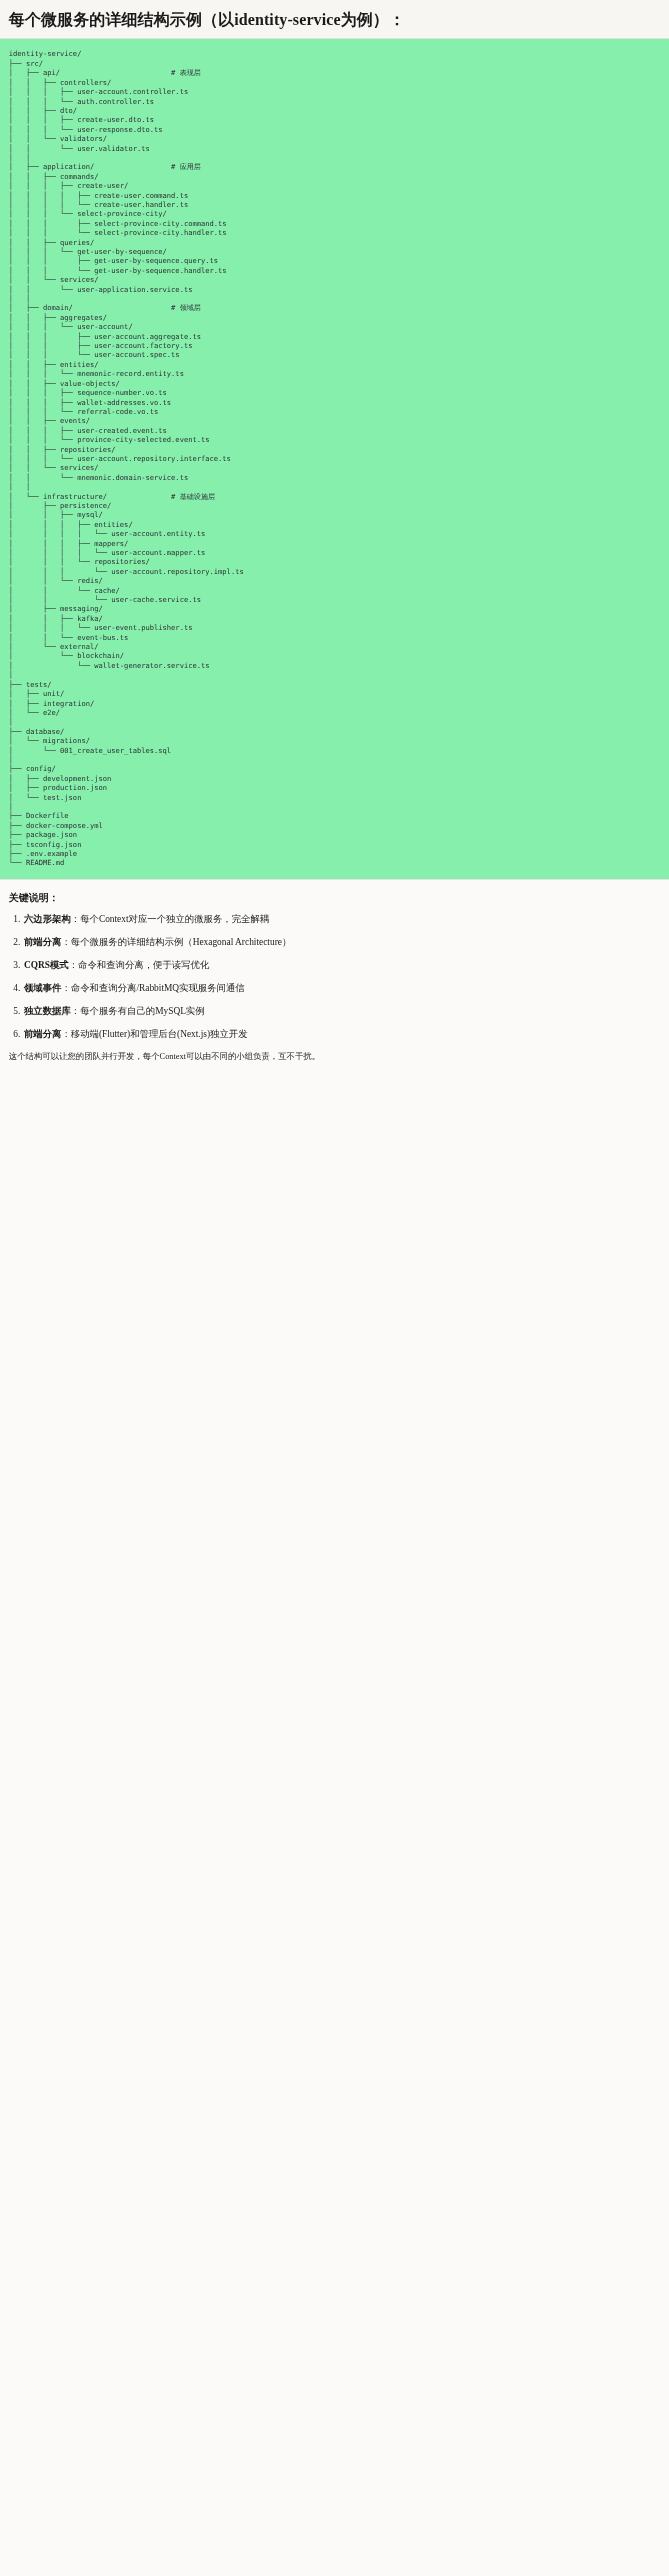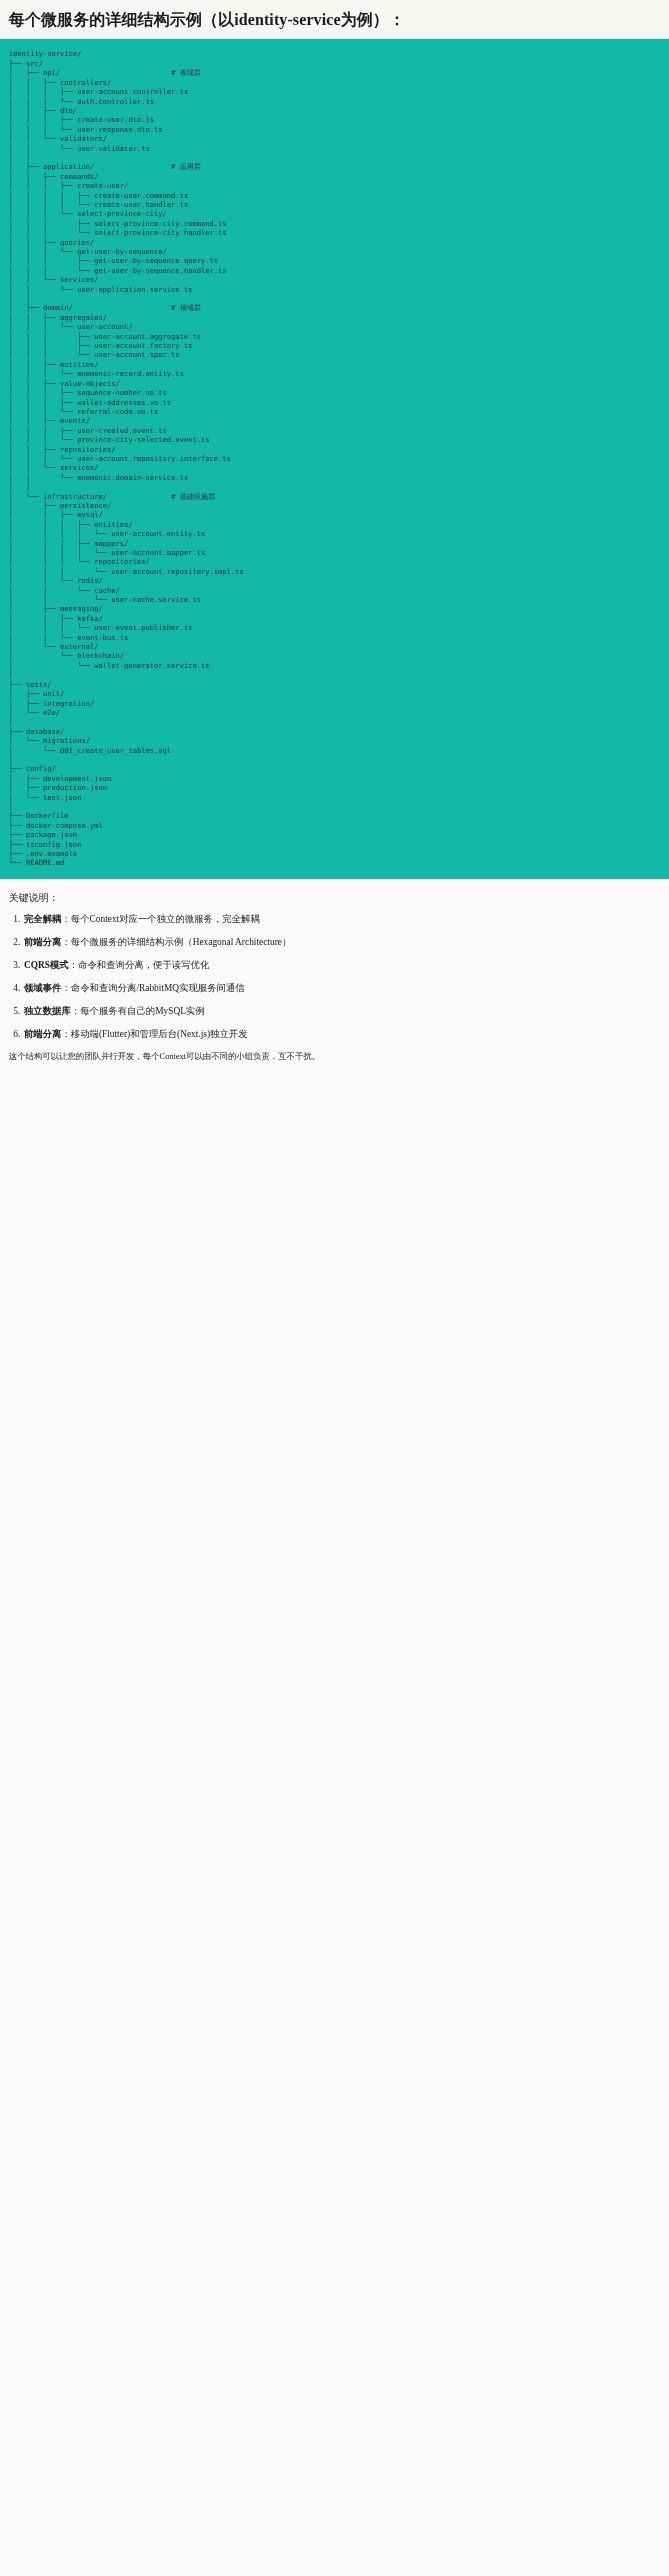--- a/index.html
+++ b/index.html
@@ -26,21 +26,21 @@
     margin: 0;
     font-size: 16px;
     font-weight: bold;
     line-height: 1.35;
     letter-spacing: 0.1px;
     font-family: "Liberation Serif", "DejaVu Serif", serif;
   }
 
   
   .code-block {
-    background: #14b8a6;
+    background: #86efac;
     padding: 10px 8.8px 11.3px 8.8px;
   }
   pre.tree {
     margin: 0;
     font-family: "DejaVu Sans Mono", "Liberation Mono", monospace;
     font-size: 7.1px;
     line-height: 9.4px;
     color: #2d2f33;
     white-space: pre;
     letter-spacing: 0px;
@@ -49,21 +49,21 @@
 
   
   .notes {
     background: #fbfaf8;
     padding: 6.3px 8.8px 5px 8.8px;
     border-top: 0.6px solid #e6e4df;
   }
   .notes h2 {
     margin: 5px 0 8.8px 0;
     font-size: 10px;
-    font-weight: normal;
+    font-weight: bold;
     line-height: 1.3;
   }
   ol.note-list {
     margin: 0;
     padding: 0 0 0 13.8px;
     list-style-position: outside;
     list-style-type: decimal;
   }
   ol.note-list > li {
     font-size: 9.4px;
@@ -175,21 +175,21 @@
 ├── tsconfig.json
 ├── .env.example
 └── README.md</pre>
 </div>
 
 <div class="notes">
   <h2>关键说明：</h2>
 
   <ol class="note-list">
     <li>
-      <b>完全解耦</b><span>：</span><span>每个Context对应一个独立的微服务，完全解耦</span>
+      <b>六边形架构</b><span>：</span><span>每个Context对应一个独立的微服务，完全解耦</span>
     </li>
     <li>
       <b>前端分离</b><span>：</span><span>每个微服务的详细结构示例（Hexagonal Architecture）</span>
     </li>
     <li>
       <b>CQRS模式</b><span>：</span><span>命令和查询分离，便于读写优化</span>
     </li>
     <li>
       <b>领域事件</b><span>：</span><span>命令和查询分离/RabbitMQ实现服务间通信</span>
     </li>

